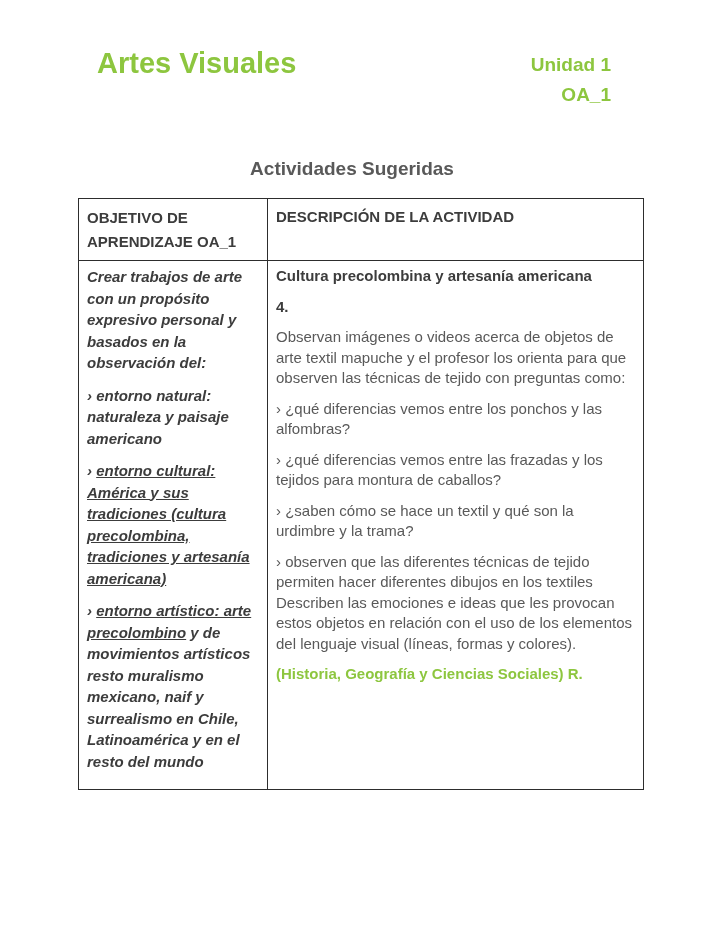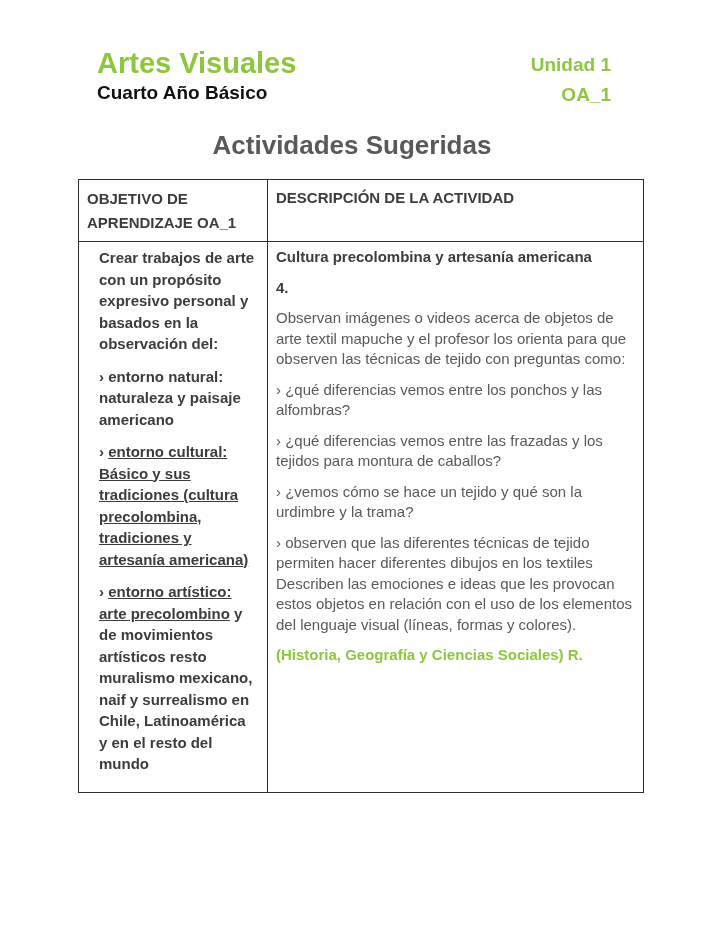--- a/index.html
+++ b/index.html
@@ -29,21 +29,21 @@
     color:#111111;font-size:19px;font-weight:bold;line-height:26px;margin:0;
   }
   .header-right{
     text-align:right;color:var(--green);
     font-size:19px;font-weight:bold;line-height:30px;padding-top:4px;
   }
 
   
   .section-title{
     text-align:center;color:var(--text-body);
-    font-size:26px;font-weight:bold;margin:20px 0 0 0;
+    font-size:19px;font-weight:bold;margin:48px 0 0 0;
   }
 
   
   table.activities{
     border-collapse:collapse;table-layout:fixed;
     margin:18px 0 0 78px;width:565px;
   }
   table.activities th, table.activities td{
     border:1.5px solid var(--border);
     vertical-align:top;
@@ -56,39 +56,38 @@
   th.col-desc{
     width:376px;text-align:left;
     color:var(--text-dark);font-size:15px;line-height:21px;
     padding:7px 8px 6px 8px;font-weight:bold;
   }
   td.obj-cell{
     height:454px;
     padding:5px 9px 6px 8px;
     color:var(--text-dark);font-size:15px;font-weight:bold;line-height:21.5px;
   }
-  td.obj-cell p{margin:0 0 11px 12px;}
+  td.obj-cell p{margin:0 0 11px 0;font-style:italic;}
   td.desc-cell{
     padding:5px 7px 16px 8px;
     color:var(--text-body);font-size:15px;line-height:20.5px;
   }
   td.desc-cell p{margin:0 0 10px 0;}
   .desc-title,.desc-number{font-weight:bold;color:var(--text-dark);}
   .u{text-decoration:underline;}
   .footnote{color:var(--green);font-weight:bold;margin-top:11px;}
 </style>
 </head>
 <body>
 
 <div class="page">
 
   <div class="header">
     <div class="header-left">
       <div class="doc-title">Artes Visuales</div>
-      <div class="doc-subtitle">Cuarto Año Básico</div>
     </div>
     <div class="header-right">
       <div>Unidad 1</div>
       <div>OA_1</div>
     </div>
   </div>
 
   <div class="section-title">Actividades Sugeridas</div>
 
   <table class="activities">
@@ -96,30 +95,30 @@
       <tr>
         <th class="col-obj">OBJETIVO DE APRENDIZAJE OA_1</th>
         <th class="col-desc">DESCRIPCIÓN DE LA ACTIVIDAD</th>
       </tr>
     </thead>
     <tbody>
       <tr>
         <td class="obj-cell">
           <p>Crear trabajos de arte con un propósito expresivo personal y basados en la observación del:</p>
           <p><span class="marker">›</span> <span class="u"></span><span>entorno natural: naturaleza y paisaje americano</span></p>
-          <p><span class="marker">›</span> <span class="u">entorno cultural: Básico y sus tradiciones (cultura precolombina, tradiciones y artesanía americana)</span><span></span></p>
+          <p><span class="marker">›</span> <span class="u">entorno cultural: América y sus tradiciones (cultura precolombina, tradiciones y artesanía americana)</span><span></span></p>
           <p><span class="marker">›</span> <span class="u">entorno artístico: arte precolombino</span><span> y de movimientos artísticos resto muralismo mexicano, naif y surrealismo en Chile, Latinoamérica y en el resto del mundo</span></p>
         </td>
         <td class="desc-cell">
           <p class="desc-title">Cultura precolombina y artesanía americana</p>
           <p class="desc-number">4.</p>
           <p>Observan imágenes o videos acerca de objetos de arte textil mapuche y el profesor los orienta para que observen las técnicas de tejido con preguntas como:</p>
           <p>› ¿qué diferencias vemos entre los ponchos y las alfombras?</p>
           <p>› ¿qué diferencias vemos entre las frazadas y los tejidos para montura de caballos?</p>
-          <p>› ¿vemos cómo se hace un tejido y qué son la urdimbre y la trama?</p>
+          <p>› ¿saben cómo se hace un textil y qué son la urdimbre y la trama?</p>
           <p>› observen que las diferentes técnicas de tejido permiten hacer diferentes dibujos en los textiles Describen las emociones e ideas que les provocan estos objetos en relación con el uso de los elementos del lenguaje visual (líneas, formas y colores).</p>
           <p class="footnote">(Historia, Geografía y Ciencias Sociales) R.</p>
         </td>
       </tr>
     </tbody>
   </table>
 
 </div>
 
 </body></html>

